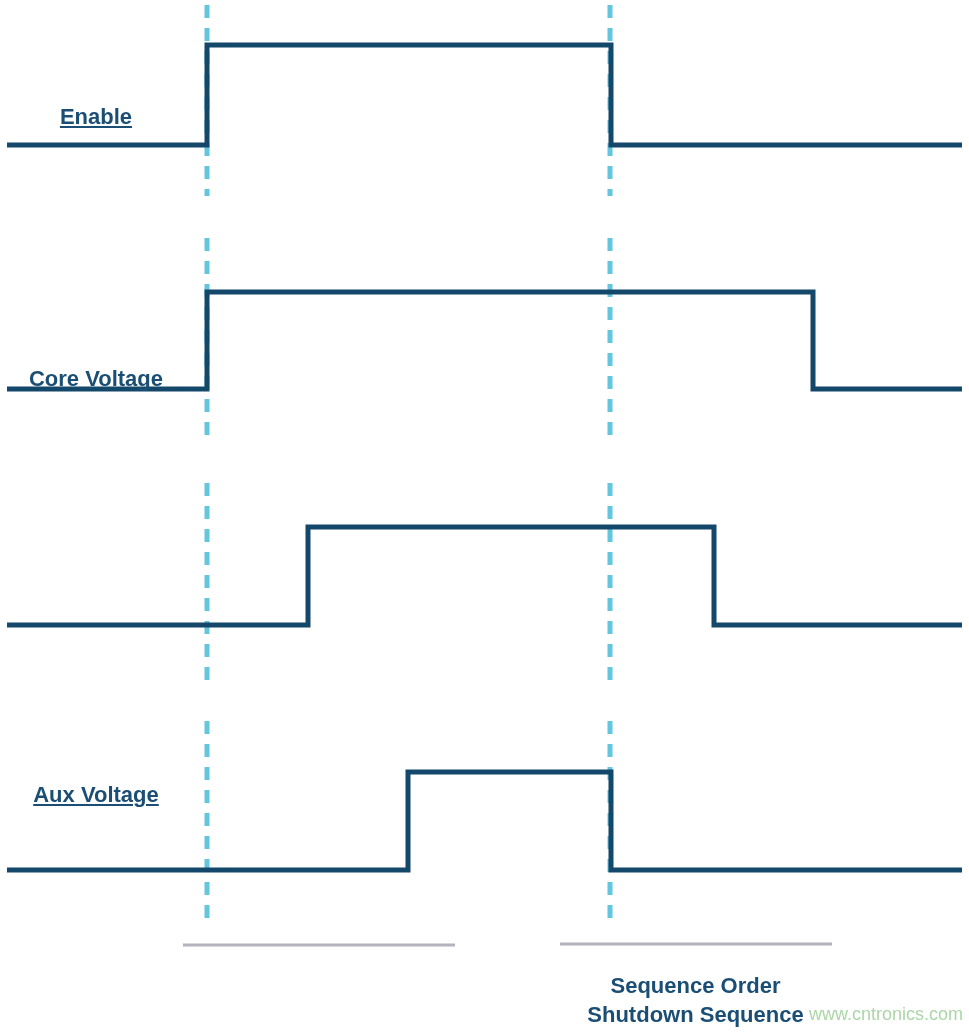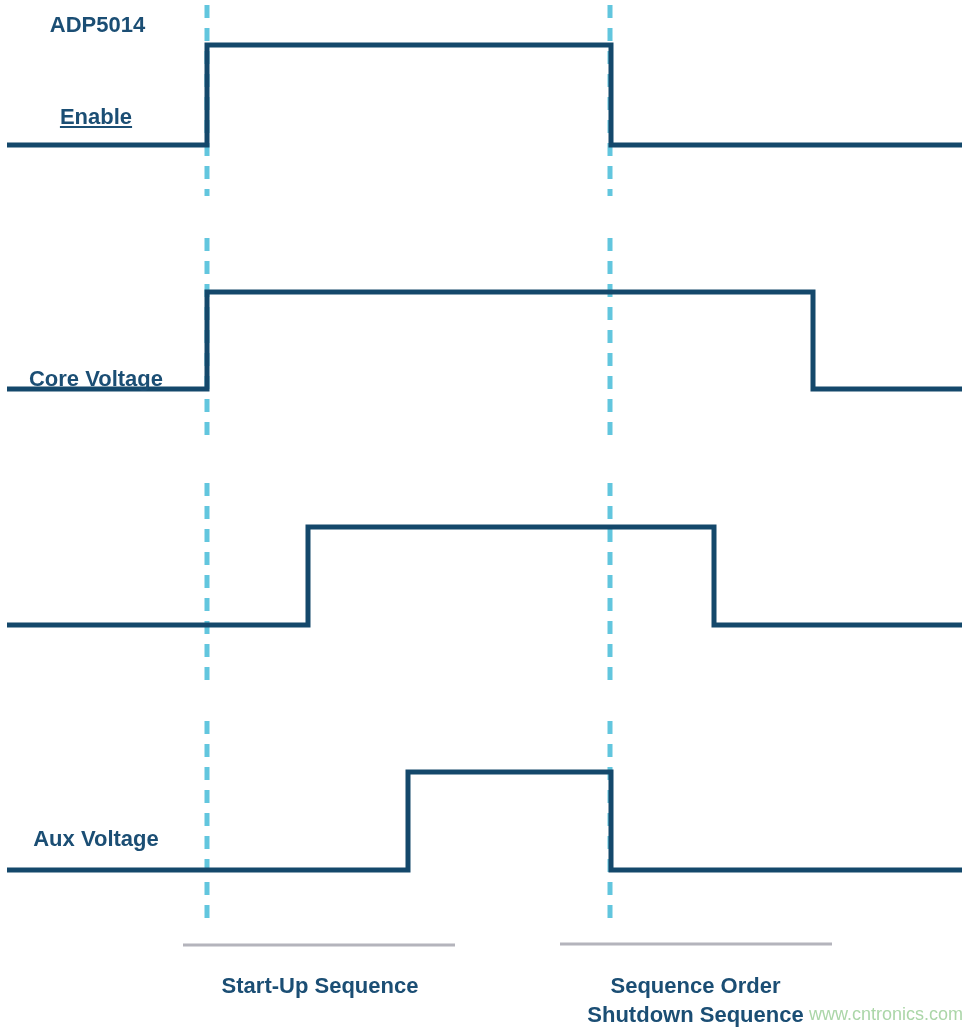--- a/index.html
+++ b/index.html
@@ -26,21 +26,21 @@
 
   .lbl{
     position:absolute;color:var(--navy-text);font-weight:bold;
     font-size:22px;line-height:26px;text-align:center;white-space:nowrap;
   }
   .chip-title{left:20px;top:12px;width:155px;}
   .wave-label{left:8px;width:176px;}
   .wave-label-0{top:104px;text-decoration:underline;}
   .wave-label-1{top:366px;}
   .wave-label-2{top:584px;}
-  .wave-label-3{top:826px;}
+  .wave-label-3{top:782px;text-decoration:underline;}
 
   .seq-label{position:absolute;color:var(--navy-text);font-weight:bold;
     font-size:22px;line-height:29px;text-align:center;}
   .seq-startup{left:170px;top:971px;width:300px;}
   .seq-shutdown{left:528px;top:971px;width:335px;}
 
   .watermark{
     position:absolute;left:663px;top:1004px;width:300px;text-align:right;
     color:var(--green);font-size:18px;font-weight:normal;white-space:nowrap;
   }
@@ -66,27 +66,25 @@
         <path d="M 7 389 H 207 V 292 H 813 V 389 H 962" stroke-width="5"></path>
         <path d="M 7 625 H 308 V 527 H 714 V 625 H 962" stroke-width="5"></path>
         <path d="M 7 870 H 408 V 772 H 611 V 870 H 962" stroke-width="5"></path>
       </g>
     <g class="underlines" id="underline-lines">
         <line x1="183" x2="455" y1="945" y2="945"></line>
         <line x1="560" x2="832" y1="944" y2="944"></line>
       </g>
   </svg>
 
-  <div class="lbl chip-title">ADP5014</div>
 
   <div class="lbl wave-label wave-label-0">Enable</div>
   <div class="lbl wave-label wave-label-1">Core Voltage</div>
   <div class="lbl wave-label wave-label-3">Aux Voltage</div>
 
-  <div class="seq-label seq-startup">Start-Up Sequence</div>
 
   <div class="seq-label seq-shutdown">
     <span>Sequence Order</span><br>
     <span>Shutdown Sequence</span>
   </div>
 
   <div class="watermark">www.cntronics.com</div>
 
 </div>
 

